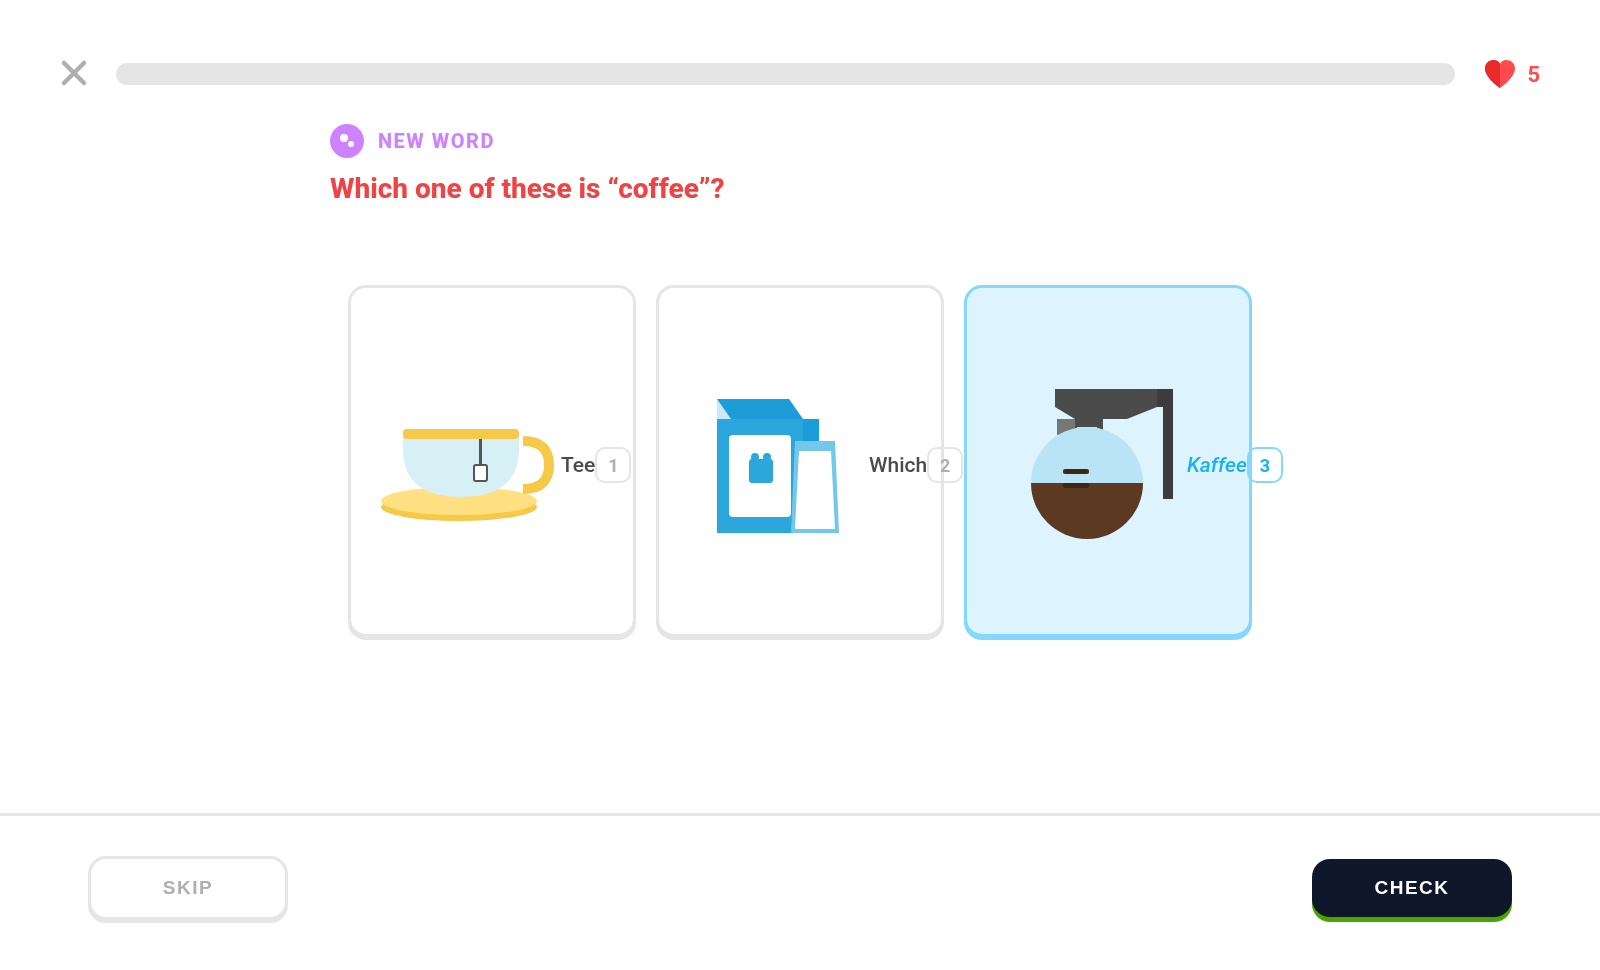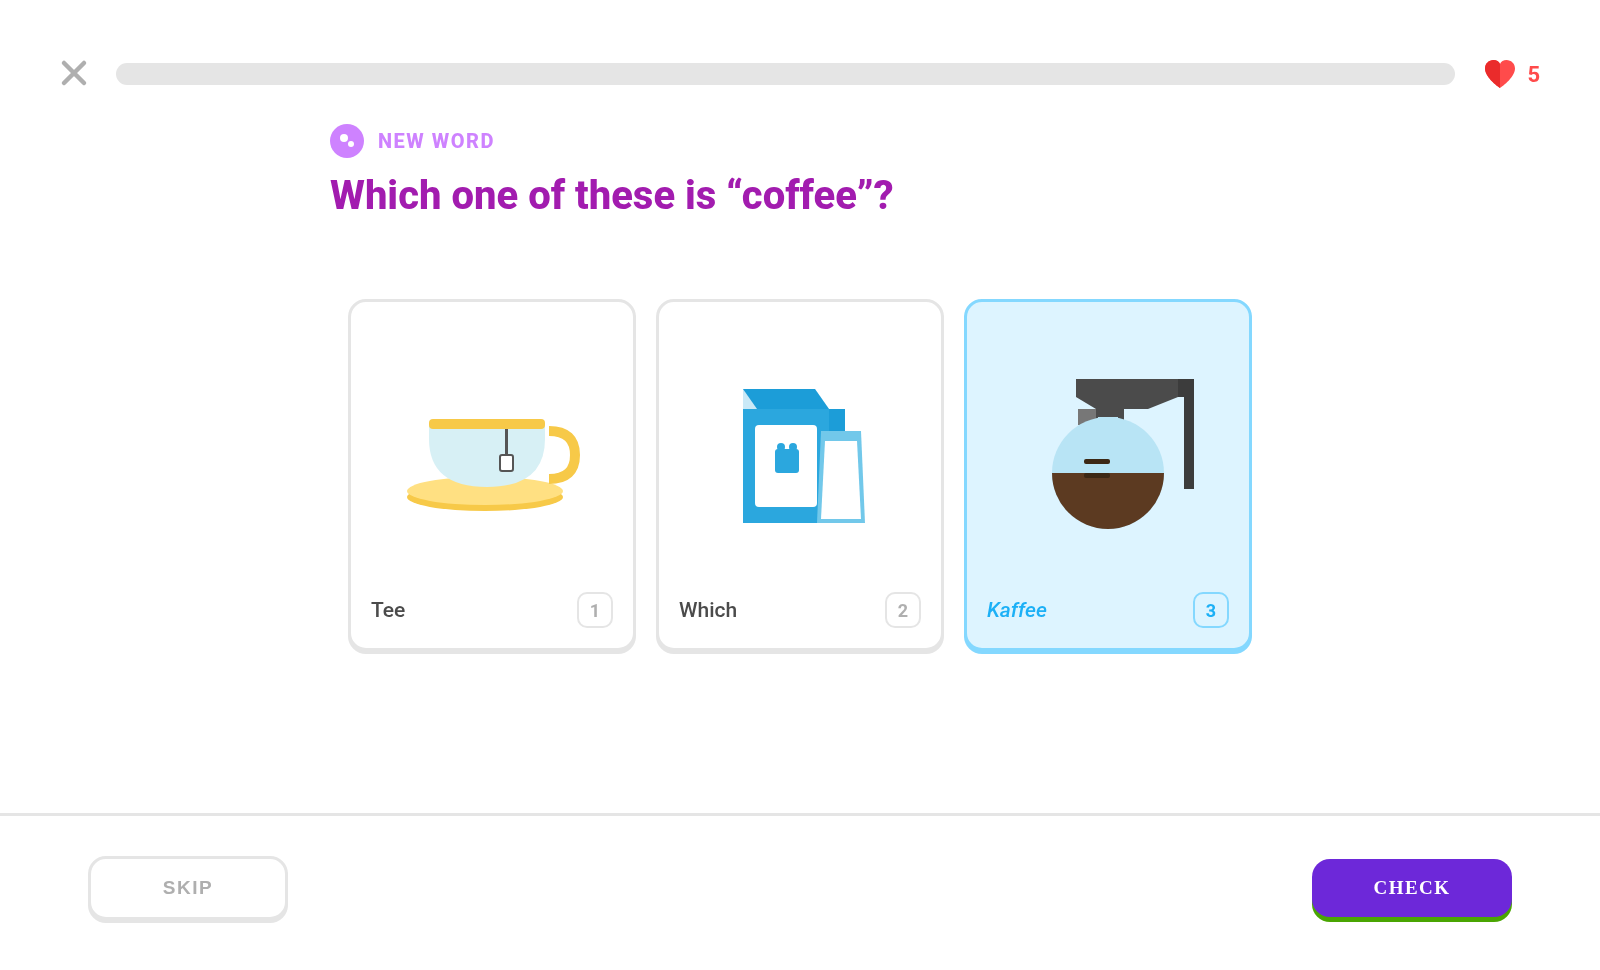--- a/index.html
+++ b/index.html
@@ -61,38 +61,38 @@
       align-items: center;
       justify-content: center;
     }
     .badge-label {
       color: #ce82ff;
       font-weight: 800;
       letter-spacing: 1.5px;
       font-size: 20px;
     }
     .prompt {
-      font-size: 40px;
+      font-size: 28px;
       font-weight: 800;
-      color: #a21caf;
+      color: #ef4444;
       margin-bottom: 80px;
     }
     .cards {
       display: flex;
       gap: 20px;
       justify-content: center;
     }
     .card {
       width: 288px;
       height: 352px;
       border: 3px solid #e5e5e5;
       border-radius: 18px;
       padding: 16px 20px 20px 20px;
       display: flex;
-      flex-direction: column;
+      flex-direction: row;
       cursor: pointer;
       box-shadow: 0 3px 0 #e5e5e5;
       background: #fff;
     }
     .card.selected {
       border-color: #84d8ff;
       background: #ddf4ff;
       box-shadow: 0 3px 0 #84d8ff;
     }
     .card-img {
@@ -150,24 +150,23 @@
       border: none;
       min-width: 200px;
     }
     .btn-skip {
       background: #fff;
       border: 3px solid #e5e5e5;
       color: #afafaf;
       box-shadow: 0 3px 0 #e5e5e5;
     }
     .btn-check {
-      background: #6d28d9;
+      background: #0f172a;
       color: #fff;
       box-shadow: 0 5px 0 #4aa502;
-      font-family: Liberation Serif, serif;
     }
   </style>
 </head>
 <body>
 
 <div class="header">
   <div class="close-btn">
     <svg width="28" height="28" viewBox="0 0 28 28">
         <path d="M4 4 L24 24 M24 4 L4 24" stroke="#afafaf" stroke-width="4.5" stroke-linecap="round"></path>
       </svg>

